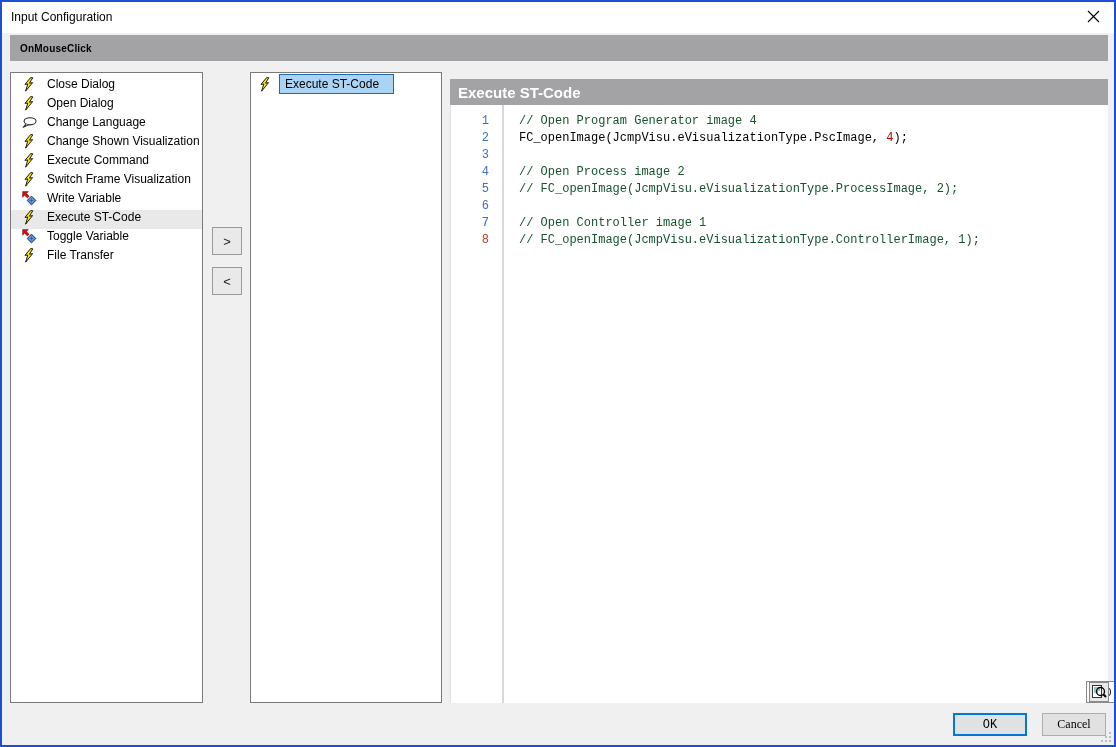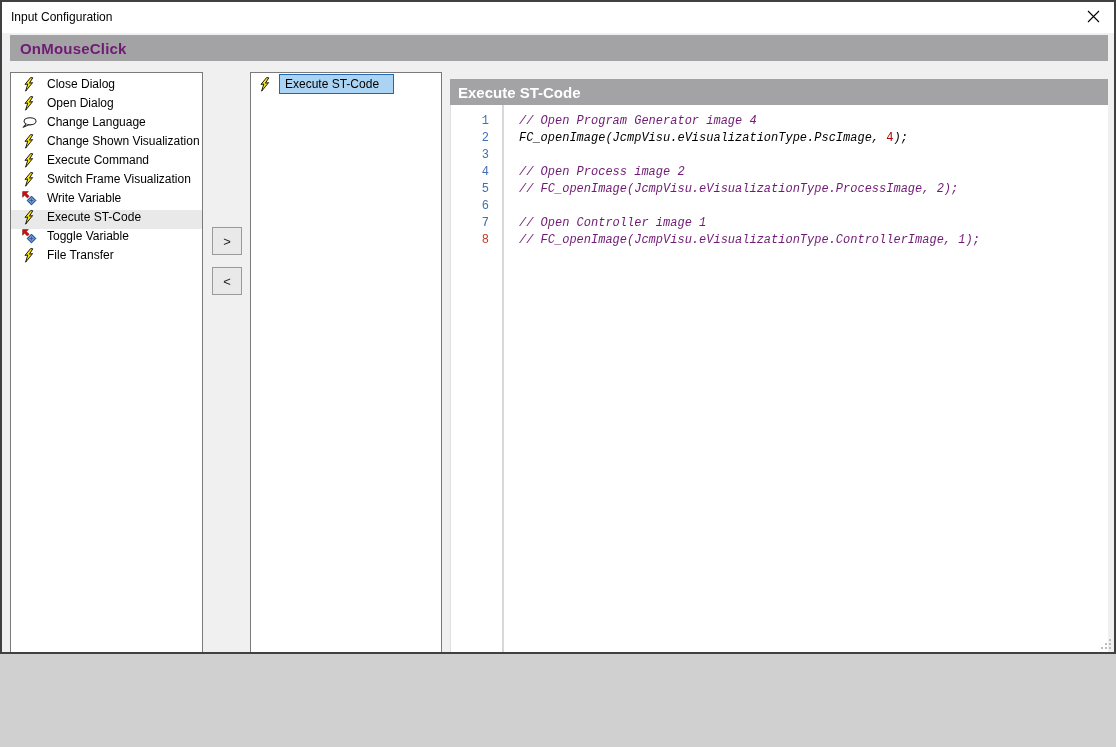--- a/index.html
+++ b/index.html
@@ -1,32 +1,32 @@
 <!DOCTYPE html>
 <html><head>
 <meta charset="utf-8">
 <style>
   * { margin:0; padding:0; box-sizing:border-box; }
   html,body { width:1116px; height:747px; background:#d0d0d0; font-family:"Liberation Sans", sans-serif; }
 
   .dialog {
-    position:relative; width:1116px; height:654px;
-    background:#f0f0f0; border:2px solid #404040; overflow:hidden;
+    position:relative; width:1116px; height:747px;
+    background:#f0f0f0; border:2px solid #1d4ed8; overflow:hidden;
   }
 
   
   .titlebar { position:absolute; left:0; top:0; width:1112px; height:31px; background:#ffffff; }
   .title-text { position:absolute; left:9px; top:8px; font-size:12px; color:#000; }
   .close-btn { position:absolute; right:4px; top:0px; width:34px; height:29px;
     display:flex; align-items:center; justify-content:center; cursor:pointer; background:#fff; }
 
   
   .event-bar { position:absolute; left:8px; top:33px; width:1098px; height:26px; background:#a3a3a6;
     display:flex; align-items:center; }
-  .event-bar span { color:#701a75; font-weight:bold; font-size:15px; padding-left:10px; letter-spacing:0.2px; }
+  .event-bar span { color:#000000; font-weight:bold; font-size:10px; padding-left:10px; letter-spacing:0.2px; }
 
   
   .listbox { position:absolute; background:#ffffff; border:1px solid #7a7a7a; overflow:hidden; }
   .list-left  { left:8px;  top:70px; width:193px; height:631px; padding-top:4px; }
   .list-mid   { left:248px; top:70px; width:192px; height:631px; padding-top:1px; }
 
   .lrow { display:flex; align-items:flex-start; height:19px; font-size:12px; color:#000; cursor:default; }
   .lrow .ic { width:15px; height:15px; margin-left:11px; margin-right:10px; flex:0 0 15px; display:flex; align-items:center; }
   .lrow.sel-gray { background:#e9e9e9; }
 
@@ -48,22 +48,22 @@
   .editor-header span { color:#ffffff; font-weight:bold; font-size:15px; padding-left:8px; }
 
   .code-area { position:absolute; left:448px; top:103px; width:658px; height:598px; background:#ffffff;
     border-left:1px solid #e0e0e0; font-family:"Liberation Mono", monospace; font-size:12px; }
   .code-lines { position:absolute; left:0; top:8px; width:100%; }
   .cline { display:flex; height:17px; line-height:17px; white-space:pre; }
   .cline .lnum { width:44px; text-align:right; padding-right:6px; color:#3f6fb5; flex:0 0 44px; }
   .cline .lnum.active { color:#c03a2b; }
   .cline .ltext { padding-left:24px; }
   .gutter-sep { position:absolute; left:51px; top:0; width:2px; height:598px; background:#d8d8d8; }
-  .seg-comment { color:#701a75; font-style:italic; }
-  .seg-code { color:#000000;font-style:italic; }
+  .seg-comment { color:#14532d; }
+  .seg-code { color:#000000; }
   .seg-number { color:#b00000; }
 
   
   .zoom-box { position:absolute; left:1040px; top:679px; width:45px; height:22px; background:#fdfdfd;
     border:1px solid #8a8a8a; font-size:11px; display:flex; align-items:center; justify-content:center; color:#000;margin-left:44px; }
   .zoom-btn { position:absolute; left:1087px; top:680px; width:20px; height:20px; background:#e9e9e9;
     border:1px solid #8a8a8a; display:flex; align-items:center; justify-content:center; cursor:pointer; }
 
   
   .btn { position:absolute; height:23px; background:#e1e1e1; border:1px solid #adadad;

